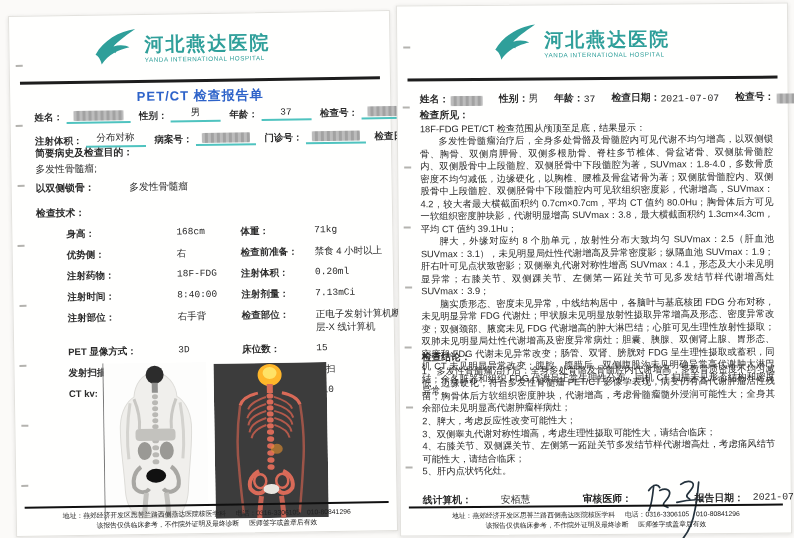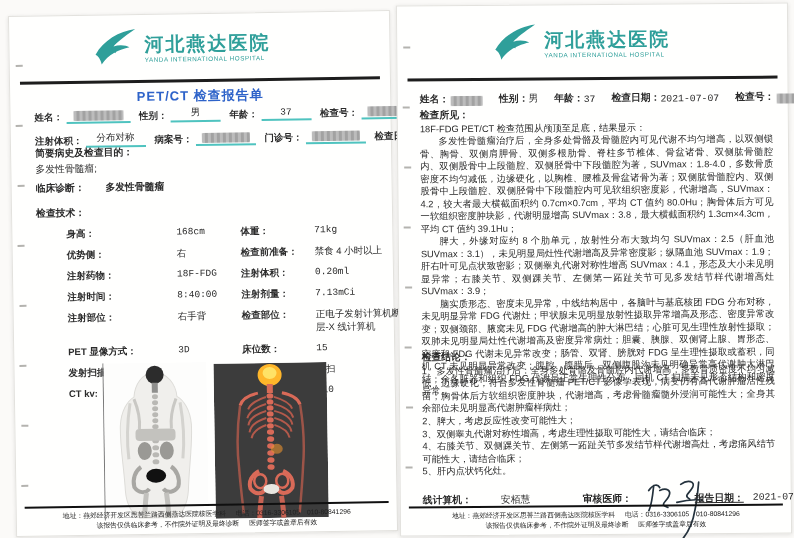--- a/index.html
+++ b/index.html
@@ -32,21 +32,21 @@
 
   .fields1{position:absolute;left:24px;right:10px;top:92px;font-size:9.5px;}
   .frow{display:flex;margin-bottom:8px;align-items:flex-end;}
   .fcell{display:flex;align-items:flex-end;margin-right:9px;white-space:nowrap;}
 
   .sec{position:absolute;left:24px;right:12px;font-size:9.8px;}
   .sec .head{font-weight:bold;}
   .history-sec{top:131px;}
   .history-sec .body{margin-top:3px;}
   .diag-sec{top:166px;}
-  .diag-sec .val{margin-left:18px;font-weight:bold;}
+  .diag-sec .val{margin-left:32px;}
   .tech-sec{top:191px;}
 
   .specs{position:absolute;left:54px;top:212px;font-size:9.5px;display:grid;
     grid-template-columns:110px 64px 74px 96px;row-gap:8px;align-items:start;}
   .specs .l{font-weight:bold;}
 
   .img-gray{position:absolute;left:88px;top:348px;width:103px;height:157px;border-left:1px solid #7a7a7a;}
   .img-color{position:absolute;left:199px;top:350px;width:113px;height:155px;}
   .img-gray svg,.img-color svg{display:block;width:100%;height:100%;}
 
@@ -147,21 +147,21 @@
         </div>
       </div>
     </div>
 
     <div class="sec history-sec">
       <div class="head">简要病史及检查目的：</div>
       <div class="body">多发性骨髓瘤;</div>
     </div>
 
     <div class="sec diag-sec">
-      <span class="head">临床诊断：</span>
+      <span class="head">以双侧锁骨：</span>
       <span class="val">多发性骨髓瘤</span>
     </div>
 
     <div class="sec tech-sec">
       <span class="head">检查技术：</span>
     </div>
 
     <div class="specs">
       <span class="l">身高：</span>
         <span class="mono">168cm</span>
@@ -354,21 +354,21 @@
       <span class="abs flabel" style="left:160px;font-family:Liberation Mono, monospace;">审核医师：</span>
       <svg class="sig-svg" viewBox="0 0 72 64">
         <g stroke="#24323d" stroke-width="1.7" fill="none" stroke-linecap="round">
           <path d="M8,14 C12,8 17,7 19,11 M13,9 C12,18 11,28 8,34"></path>
           <path d="M19,14 C26,11 31,14 28,20 C25,26 18,28 27,31"></path>
           <path d="M40,8 C47,3 55,5 52,11 C49,17 42,19 49,23"></path>
           <path d="M58,6 C57,16 56,26 54,34 C52,46 47,56 42,62"></path>
           <path d="M36,26 C44,24 54,23 62,24"></path>
         </g>
       </svg>
-      <span class="abs flabel" style="left:272px;text-decoration:underline;">报告日期：</span>
+      <span class="abs flabel" style="left:272px;">报告日期：</span>
       <span class="abs mono" style="left:330px;">2021-07-07</span>
     </div>
 
     <div class="page-footer">
       <div class="fline"></div>
       <div>
         <span>地址：燕郊经济开发区思菩兰路西侧燕达医院核医学科</span>
         <span>电话：0316-3306105　010-80841296</span>
       </div>
       <div>

